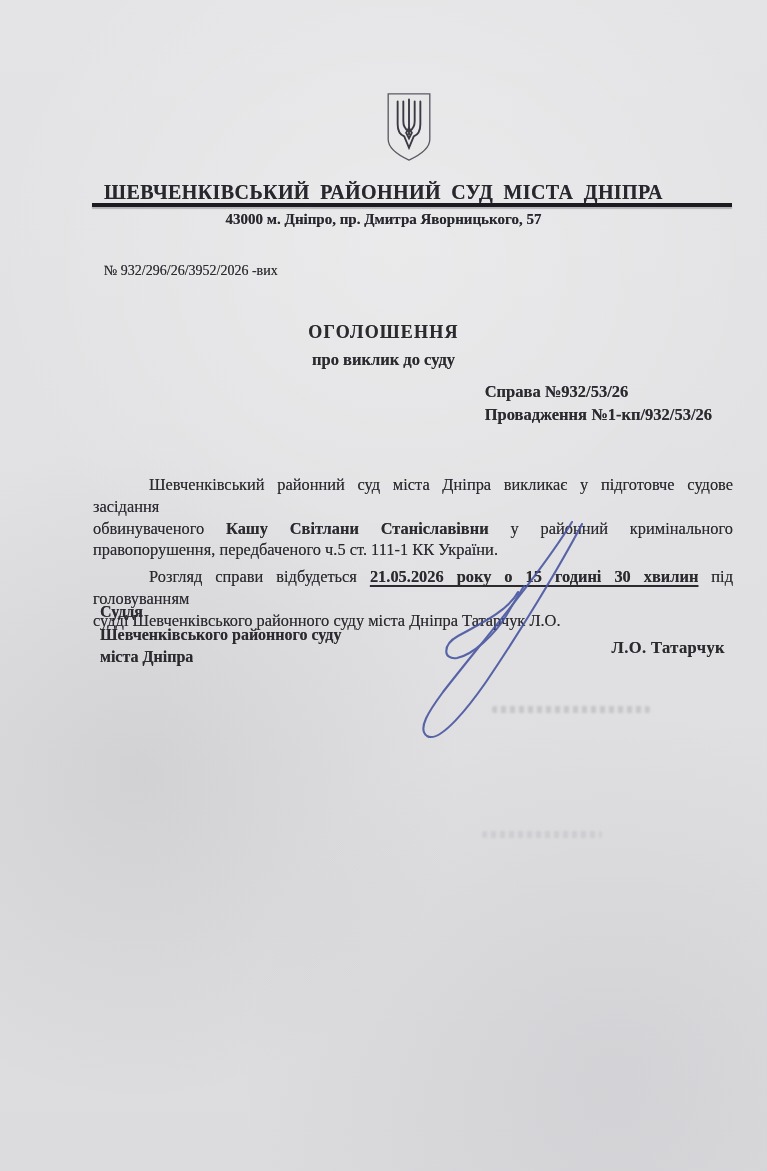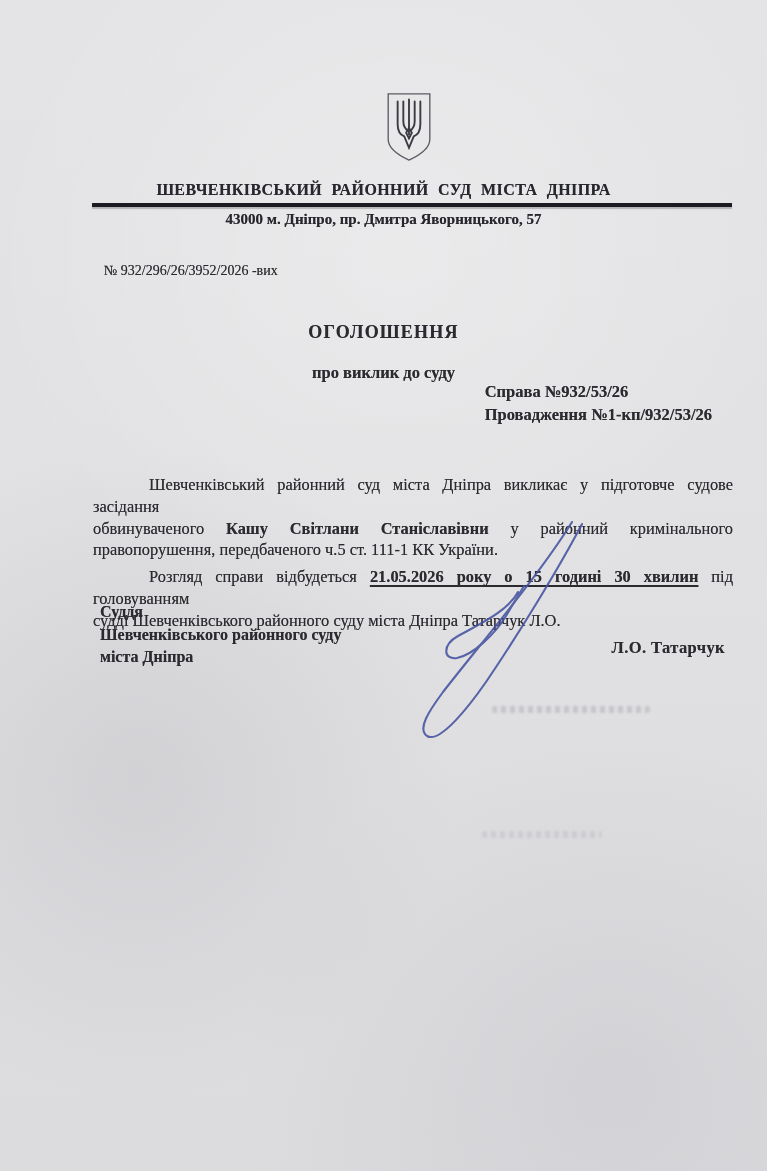--- a/index.html
+++ b/index.html
@@ -18,26 +18,26 @@
     position:relative;width:767px;height:1171px;
     background:
       radial-gradient(90% 55% at 52% 22%, rgba(255,255,255,.28) 0%, rgba(255,255,255,0) 60%),
       radial-gradient(60% 40% at 18% 66%, rgba(90,90,100,.10) 0%, rgba(90,90,100,0) 70%),
       radial-gradient(70% 45% at 80% 92%, rgba(90,90,100,.08) 0%, rgba(90,90,100,0) 70%),
       linear-gradient(180deg,#e4e3e5 0%,#e1e0e2 45%,#dcdbde 100%);
   }
   .abs{position:absolute;}
   .ctr{left:0;right:0;text-align:center;}
   .soft{text-shadow:0 0 .6px rgba(42,42,50,.6);}
-  .court-name{top:181px;font-weight:bold;font-size:16px;letter-spacing:.4px;word-spacing:5px;color:#27272e;}
+  .court-name{top:181px;font-weight:bold;font-size:20px;letter-spacing:.4px;word-spacing:5px;color:#27272e;}
   .rule{top:203px;left:92px;width:640px;height:4px;background:#1b1b21;box-shadow:0 2px 1px rgba(30,30,40,.25);}
   .address{top:211px;font-weight:bold;font-size:15px;color:#27272e;}
   .outno{top:263px;left:104px;font-size:14px;}
   .doc-title{top:322px;font-weight:bold;font-size:18px;letter-spacing:1.2px;}
-  .doc-subtitle{top:363px;font-weight:bold;font-size:16.5px;}
+  .doc-subtitle{top:350px;font-weight:bold;font-size:16.5px;}
   .case-block{top:381px;right:55px;font-weight:bold;font-size:16.5px;line-height:22.5px;}
   .body-block{top:474px;left:93px;width:640px;font-size:16.4px;line-height:21.8px;}
   .line{display:block;}
   .just{text-align:justify;text-align-last:justify;}
   .indent{text-indent:56px;}
   .p2{margin-top:5px;}
   .b{font-weight:bold;}
   .bu{font-weight:bold;text-decoration:underline;text-decoration-thickness:1.5px;text-underline-offset:3px;}
   .sig-role{top:594px;left:100px;font-weight:bold;font-size:16px;line-height:22.5px;margin-top:7px;}
   .sig-name{top:638px;right:42px;font-weight:bold;font-size:16.5px;letter-spacing:.4px;}

